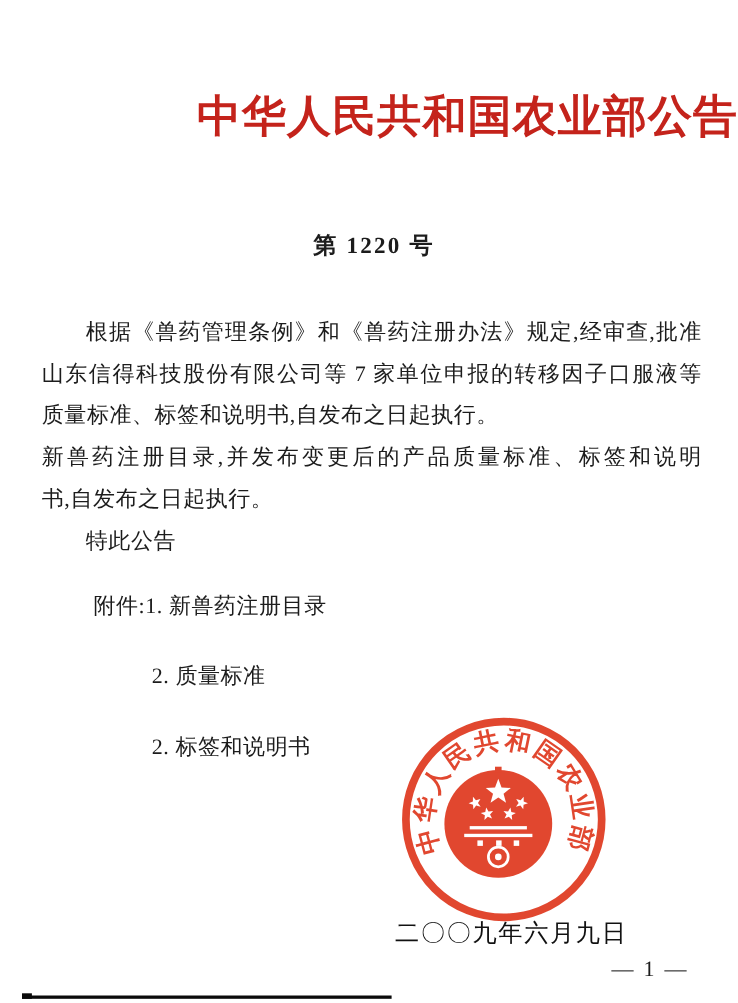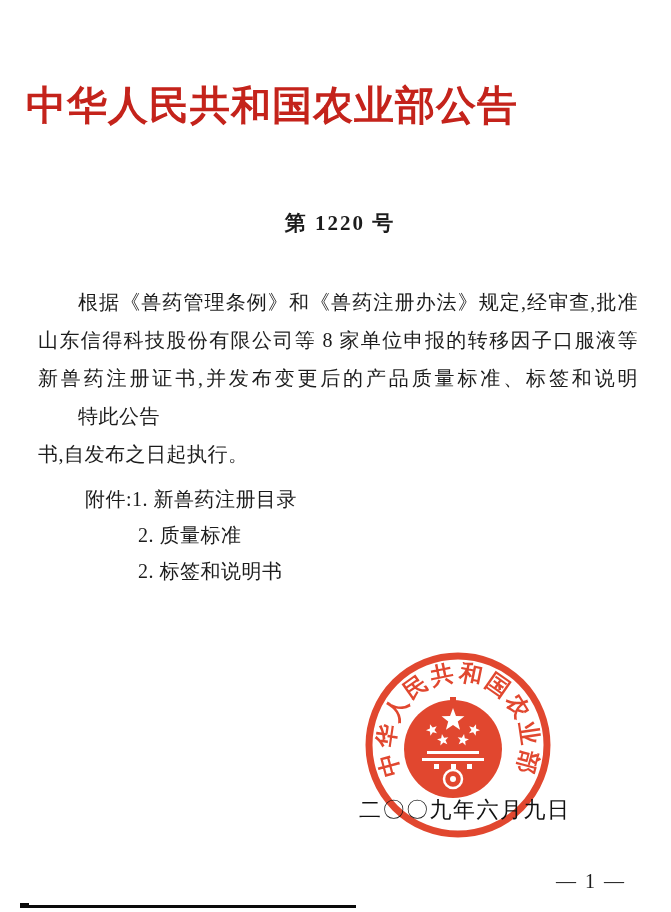--- a/index.html
+++ b/index.html
@@ -7,21 +7,21 @@
     width: 671px; height: 912px;
     background: #ffffff;
     position: relative;
     font-family: "Liberation Serif", "DejaVu Serif", serif;
     color: var(--ink, #1c1c1c);
     overflow: hidden;
   }
   .page-title {
     position: absolute;
     top: 78px; left: 0; width: 671px;
-    text-align: left;
+    text-align: right;
     padding-left: 26px; box-sizing: border-box;
     font-size: 40px; font-weight: bold;
     letter-spacing: 1px;
     color: var(--title-red, #c4231b);
     margin: 0;
   }
   .doc-number {
     position: absolute;
     top: 209px; left: 0; width: 680px;
     text-align: center;
@@ -32,31 +32,31 @@
     position: absolute;
     top: 283px; left: 38px; width: 600px;
     font-size: 20px;
     line-height: 38px;
     letter-spacing: 0.5px;
     text-align: justify;
   }
   .body-text .line { white-space: nowrap; }
   .body-text .line.indent { padding-left: 40px; }
   .body-text .line.full { text-align: justify; text-align-last: justify; white-space: normal; }
-  .attach-line { margin-top: 8px; padding-left: 47px; line-height: 36px; }
-  .attach-item { padding-left: 100px; line-height: 36px; }
+  .attach-line { margin-top: 22px; padding-left: 47px; line-height: 36px; }
+  .attach-item { padding-left: 100px; line-height: 36px; margin-top: 28px; }
   .seal {
     position: absolute;
     left: 358px; top: 645px;
     width: 200px; height: 200px;
     opacity: 0.93;
   }
   .date-line {
     position: absolute;
-    left: 359px; top: 795px;
+    left: 359px; top: 833px;
     font-size: 22px;
     letter-spacing: 1.5px;
     color: #111;
     white-space: nowrap;
   }
   .page-number {
     position: absolute;
     left: 556px; top: 870px;
     font-size: 20px;
     letter-spacing: 2px;
@@ -76,24 +76,25 @@
 </style>
 </head>
 <body>
 
 <h1 class="page-title">中华人民共和国农业部公告</h1>
 
 <div class="doc-number">第 1220 号</div>
 
 <div class="body-text">
   <div class="line indent full">根据《兽药管理条例》和《兽药注册办法》规定,经审查,批准</div>
-  <div class="line full">山东信得科技股份有限公司等 8 家单位申报的转移因子口服液等</div>
-  <div class="line full">新兽药注册证书,并发布变更后的产品质量标准、标签和说明</div>
+  <div class="line full">山东信得科技股份有限公司等 7 家单位申报的转移因子口服液等</div>
+  <div class="line">质量标准、标签和说明书,自发布之日起执行。</div>
+  <div class="line full">新兽药注册目录,并发布变更后的产品质量标准、标签和说明</div>
+  <div class="line">书,自发布之日起执行。</div>
   <div class="line indent">特此公告</div>
-  <div class="line">书,自发布之日起执行。</div>
   <div class="attach-line"><span>附件:</span><span>1. 新兽药注册目录</span></div>
   <div class="attach-item">2. 质量标准</div>
   <div class="attach-item">2. 标签和说明书</div>
 </div>
 
 <svg class="seal" viewBox="0 0 200 200" aria-hidden="true">
   <defs>
     <path id="star-shape" d="M0,-1 L-0.247,-0.34 L-0.951,-0.309 L-0.399,0.13 L-0.588,0.809 L0,0.42 L0.588,0.809 L0.399,0.13 L0.951,-0.309 L0.247,-0.34 Z"></path>
     <path id="seal-arc" d="M 42.03 127.05 A 64 64 0 1 1 157.97 127.05" fill="none"></path>
   </defs>

